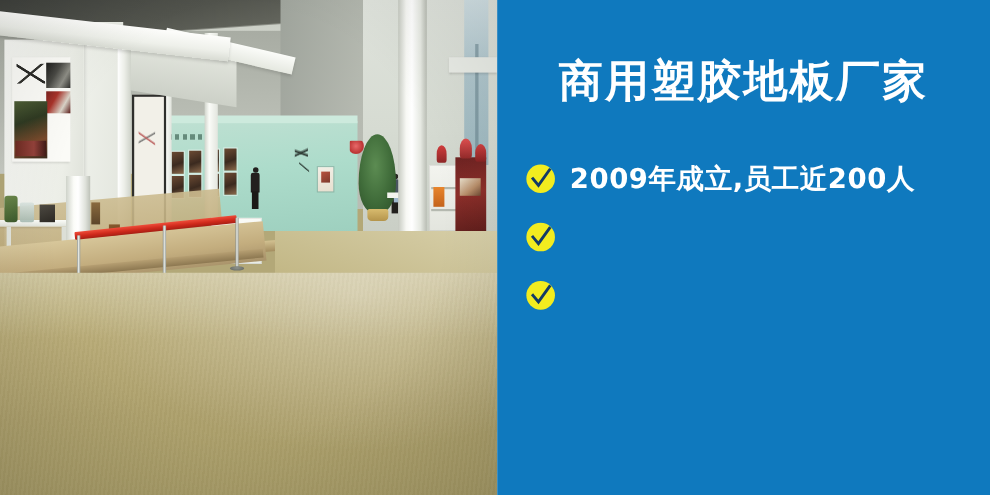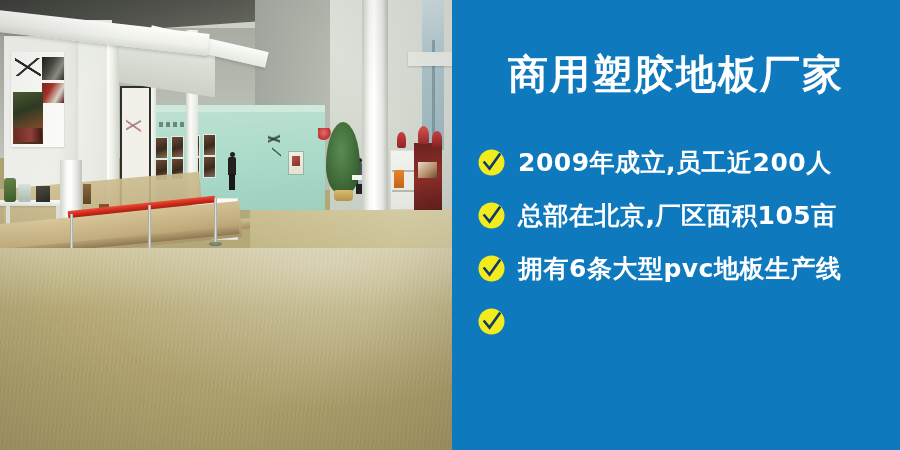--- a/index.html
+++ b/index.html
@@ -629,32 +629,22 @@
       </div>
 
 
       <div class="bullet-row">
         <span class="check-icon">
           <svg width="27" height="27" viewBox="0 0 27 27">
             <circle cx="13.5" cy="13.5" r="13" fill="#f2ec1f"></circle>
             <path d="M6.5 13.5 L11.5 19.5 L21.5 5.5" fill="none" stroke="#123a66" stroke-width="2.6" stroke-linecap="square"></path>
           </svg>
         </span>
-        <span class="bullet-text">总部在北京,厂区面积105亩</span>
       </div>
 
-      <div class="bullet-row">
-        <span class="check-icon">
-          <svg width="27" height="27" viewBox="0 0 27 27">
-            <circle cx="13.5" cy="13.5" r="13" fill="#f2ec1f"></circle>
-            <path d="M6.5 13.5 L11.5 19.5 L21.5 5.5" fill="none" stroke="#123a66" stroke-width="2.6" stroke-linecap="square"></path>
-          </svg>
-        </span>
-        <span class="bullet-text">拥有6条大型pvc地板生产线</span>
-      </div>
 
       <div class="bullet-row">
         <span class="check-icon">
           <svg width="27" height="27" viewBox="0 0 27 27">
             <circle cx="13.5" cy="13.5" r="13" fill="#f2ec1f"></circle>
             <path d="M6.5 13.5 L11.5 19.5 L21.5 5.5" fill="none" stroke="#123a66" stroke-width="2.6" stroke-linecap="square"></path>
           </svg>
         </span>
       </div>
 

